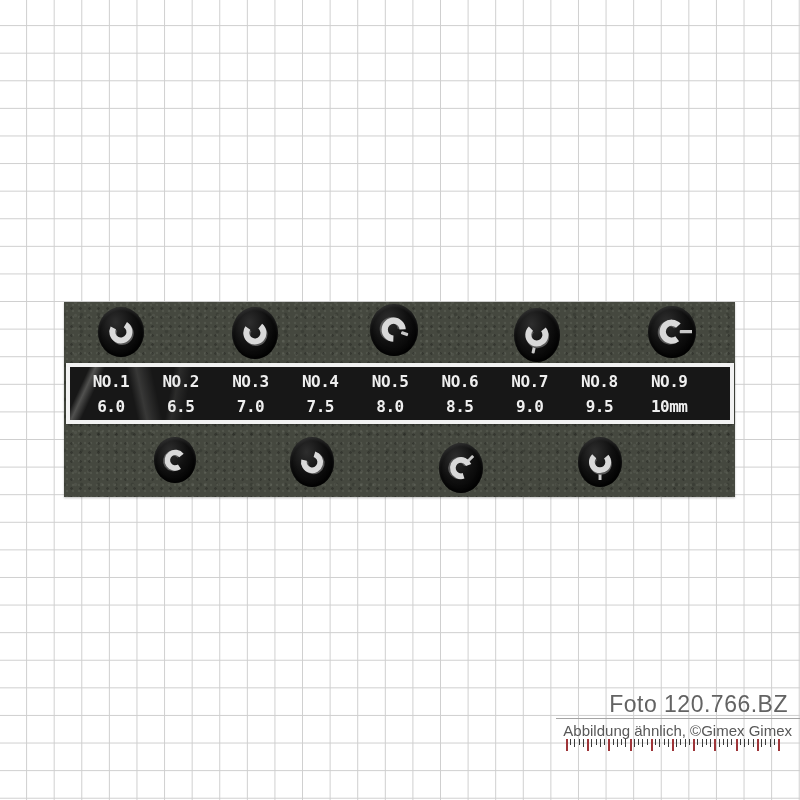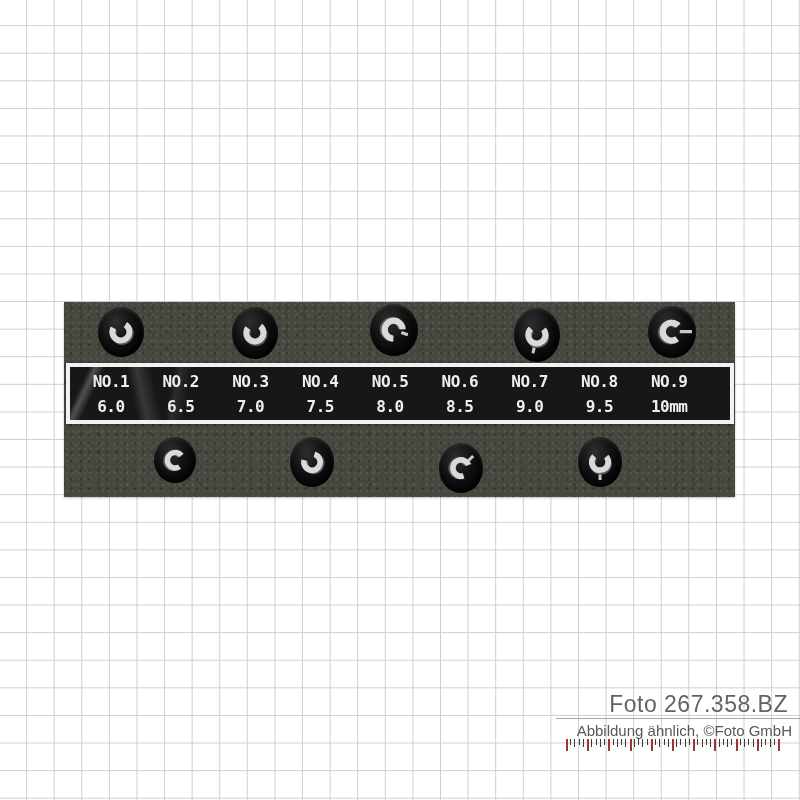--- a/index.html
+++ b/index.html
@@ -204,23 +204,23 @@
           <div class="label-size">9.5</div>
         </div>
         <div class="label-col">
           <div class="label-no">NO.9</div>
           <div class="label-size">10mm</div>
         </div>
       </div>
   </div>
 </div>
 
-<div class="photo-ref">Foto 267.358.BZ</div>
+<div class="photo-ref">Foto 120.766.BZ</div>
 <div class="sep-line"></div>
-<div class="disclaimer">Abbildung ähnlich, ©Foto GmbH</div>
+<div class="disclaimer">Abbildung ähnlich, ©Gimex Gimex</div>
 <div class="ruler" id="ruler">
     <span class="tick major" style="background: rgb(158, 52, 56); height: 12px;"></span>
     <span class="tick" style="background: rgb(58, 58, 58); height: 6px;"></span>
     <span class="tick" style="background: rgb(58, 58, 58); height: 8px;"></span>
     <span class="tick" style="background: rgb(58, 58, 58); height: 6px;"></span>
     <span class="tick" style="background: rgb(58, 58, 58); height: 8px;"></span>
     <span class="tick major" style="background: rgb(158, 52, 56); height: 12px;"></span>
     <span class="tick" style="background: rgb(58, 58, 58); height: 8px;"></span>
     <span class="tick" style="background: rgb(58, 58, 58); height: 6px;"></span>
     <span class="tick" style="background: rgb(58, 58, 58); height: 8px;"></span>

